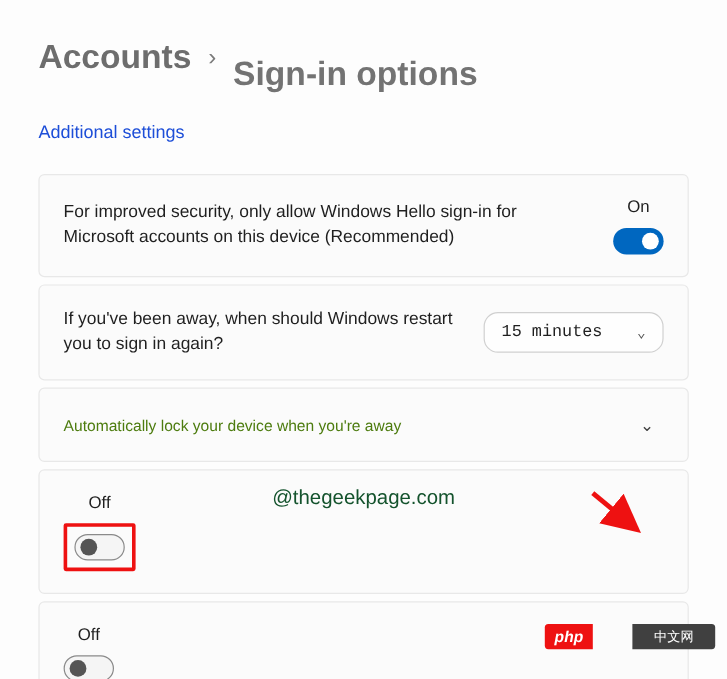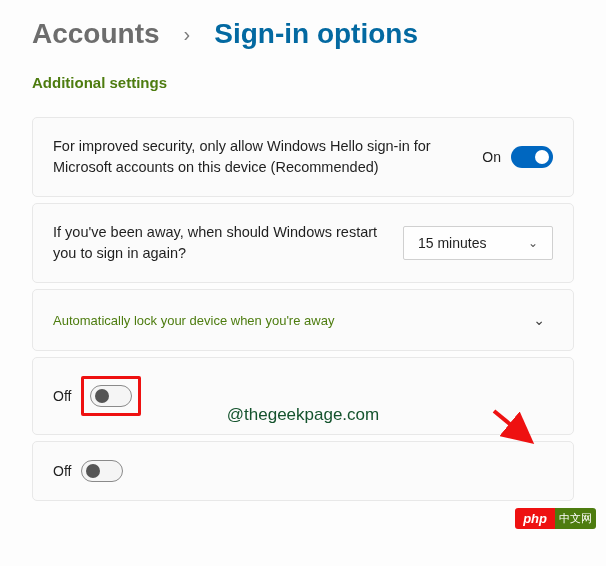--- a/index.html
+++ b/index.html
@@ -7,43 +7,44 @@
       font-family: "Segoe UI", -apple-system, sans-serif;
       background: #fdfdfd;
       width: 606px;
       height: 566px;
       overflow: hidden;
       position: relative;
     }
     .breadcrumb {
       display: flex;
       align-items: center;
-      gap: 24px;
+      gap: 14px;
       padding: 18px 32px 8px;
     }
     .breadcrumb-parent {
       font-size: 28px;
       font-weight: 600;
       color: #6d6d6d;
       cursor: pointer;
     }
     .breadcrumb-chevron {
       font-size: 20px;
       color: #7a7a7a;
       font-weight: 300;
     }
     .breadcrumb-current {
       font-size: 28px;
       font-weight: 600;
-      color: #0369a1;
+      color: #737373;
+      margin-top: 28px;
     }
     .section-title {
       font-size: 15px;
-      font-weight: 700;
-      color: #4d7c0f;
+      font-weight: 400;
+      color: #1d4ed8;
       padding: 16px 32px 10px;
     }
     .cards { padding: 16px 32px; }
     .card {
       background: #fbfbfb;
       border: 1px solid #e8e8e8;
       border-radius: 5px;
       padding: 18px 20px;
       margin-bottom: 6px;
       display: flex;
@@ -59,20 +60,21 @@
     }
     .card-subtext {
       font-size: 13px;
       color: #4d7c0f;
       margin-top: 2px;
     }
     .card-controls {
       display: flex;
       align-items: center;
       gap: 10px;
+      flex-direction: column;
     }
     .state-label { font-size: 14px; color: #1f1f1f; }
     .toggle {
       width: 42px; height: 22px;
       border-radius: 11px;
       position: relative;
       cursor: pointer;
     }
     .toggle-on { background: #0067c0; }
     .toggle-on::after {
@@ -98,25 +100,26 @@
       padding: 6px;
       border-radius: 2px;
     }
     .select {
       display: flex;
       align-items: center;
       justify-content: space-between;
       min-width: 150px;
       padding: 8px 14px;
       border: 1px solid #d0d0d0;
-      border-radius: 2px;
+      border-radius: 12px;
       background: #fefefe;
       cursor: pointer;
       font-size: 14px;
       color: #1f1f1f;
+      font-family: Liberation Mono, monospace;
     }
     .select-chevron { color: #555; font-size: 12px; }
     .expand-chevron {
       color: #444; font-size: 14px;
       cursor: pointer; padding: 4px 8px;
     }
     .watermark {
       position: absolute;
       left: 50%; transform: translateX(-50%);
       top: 405px;
@@ -124,37 +127,37 @@
       font-size: 17px;
       pointer-events: none;
     }
     .arrow-svg {
       position: absolute;
       top: 405px; left: 486px;
       pointer-events: none;
     }
     .php-badge {
       position: absolute;
-      right: 10px; top: 508px;
-      display: flex; align-items: center;
+      right: 10px; top: 520px;
+      display: flex; align-items: center; gap: 33px;
     }
     .php-left {
       background: #e11;
       color: #fff;
       font-style: italic;
       font-weight: 700;
       font-size: 13px;
       padding: 3px 8px;
       border-radius: 3px 0 0 3px;
     }
     .php-right {
-      background: #4d7c0f;
+      background: #404040;
       color: #fff;
       font-size: 11px;
-      padding: 3px 4px;
+      padding: 3px 18px;
       border-radius: 0 3px 3px 0;
     }
   </style>
 </head>
 <body>
 
 <div class="breadcrumb">
   <span class="breadcrumb-parent">Accounts</span>
   <span class="breadcrumb-chevron">›</span>
   <span class="breadcrumb-current">Sign-in options</span>

